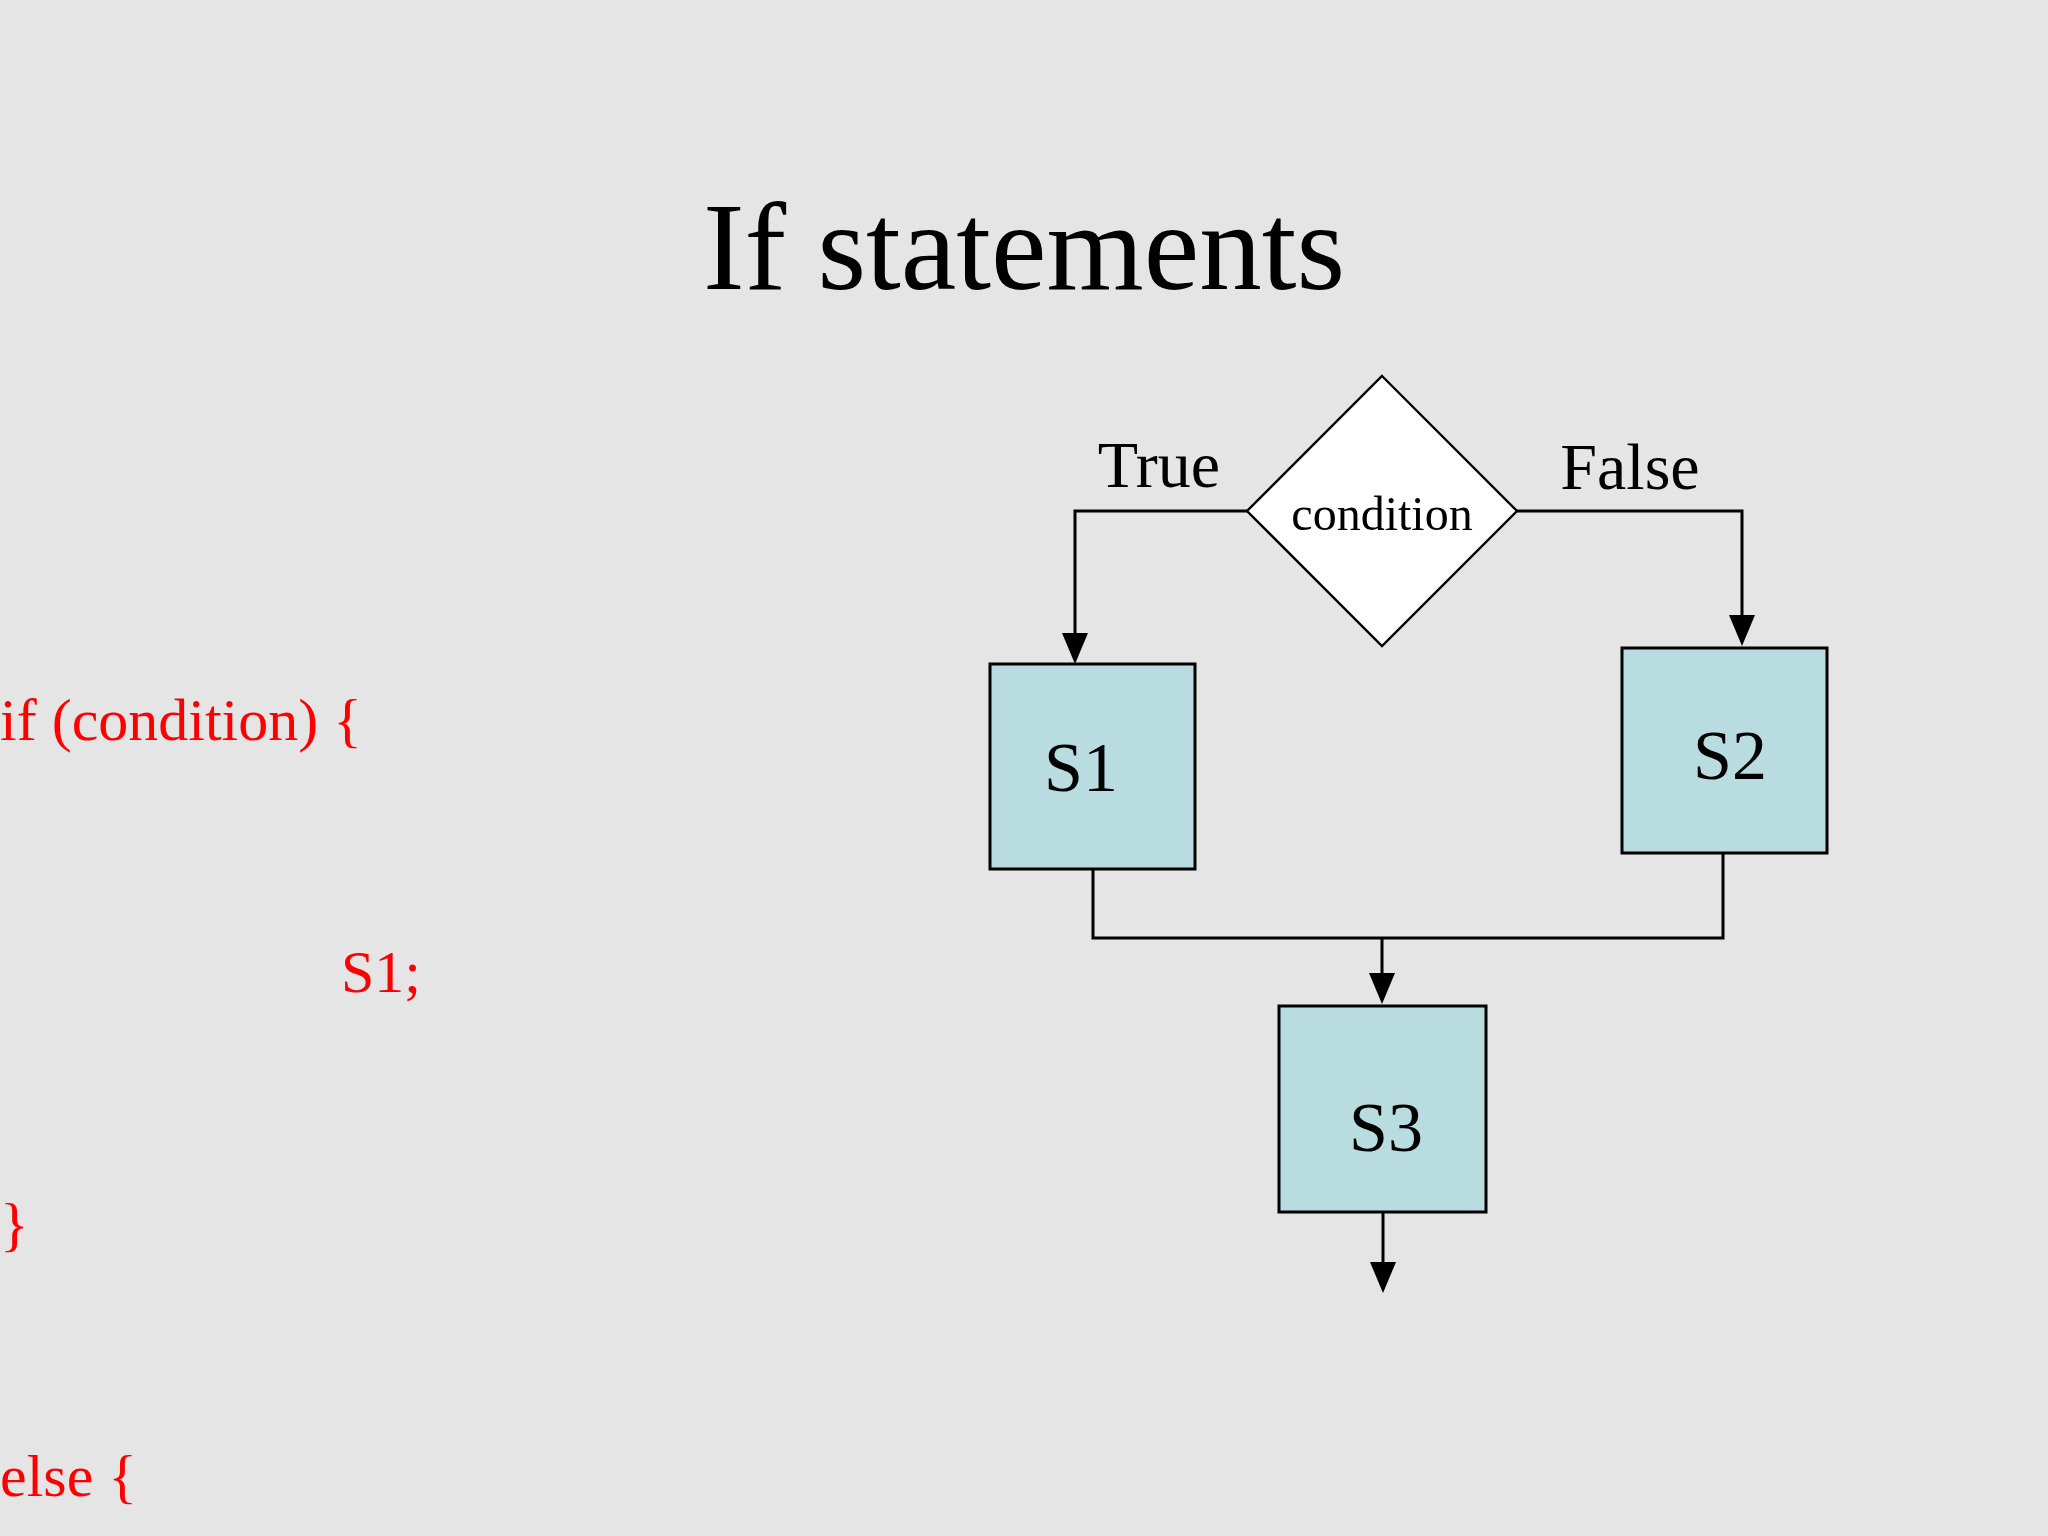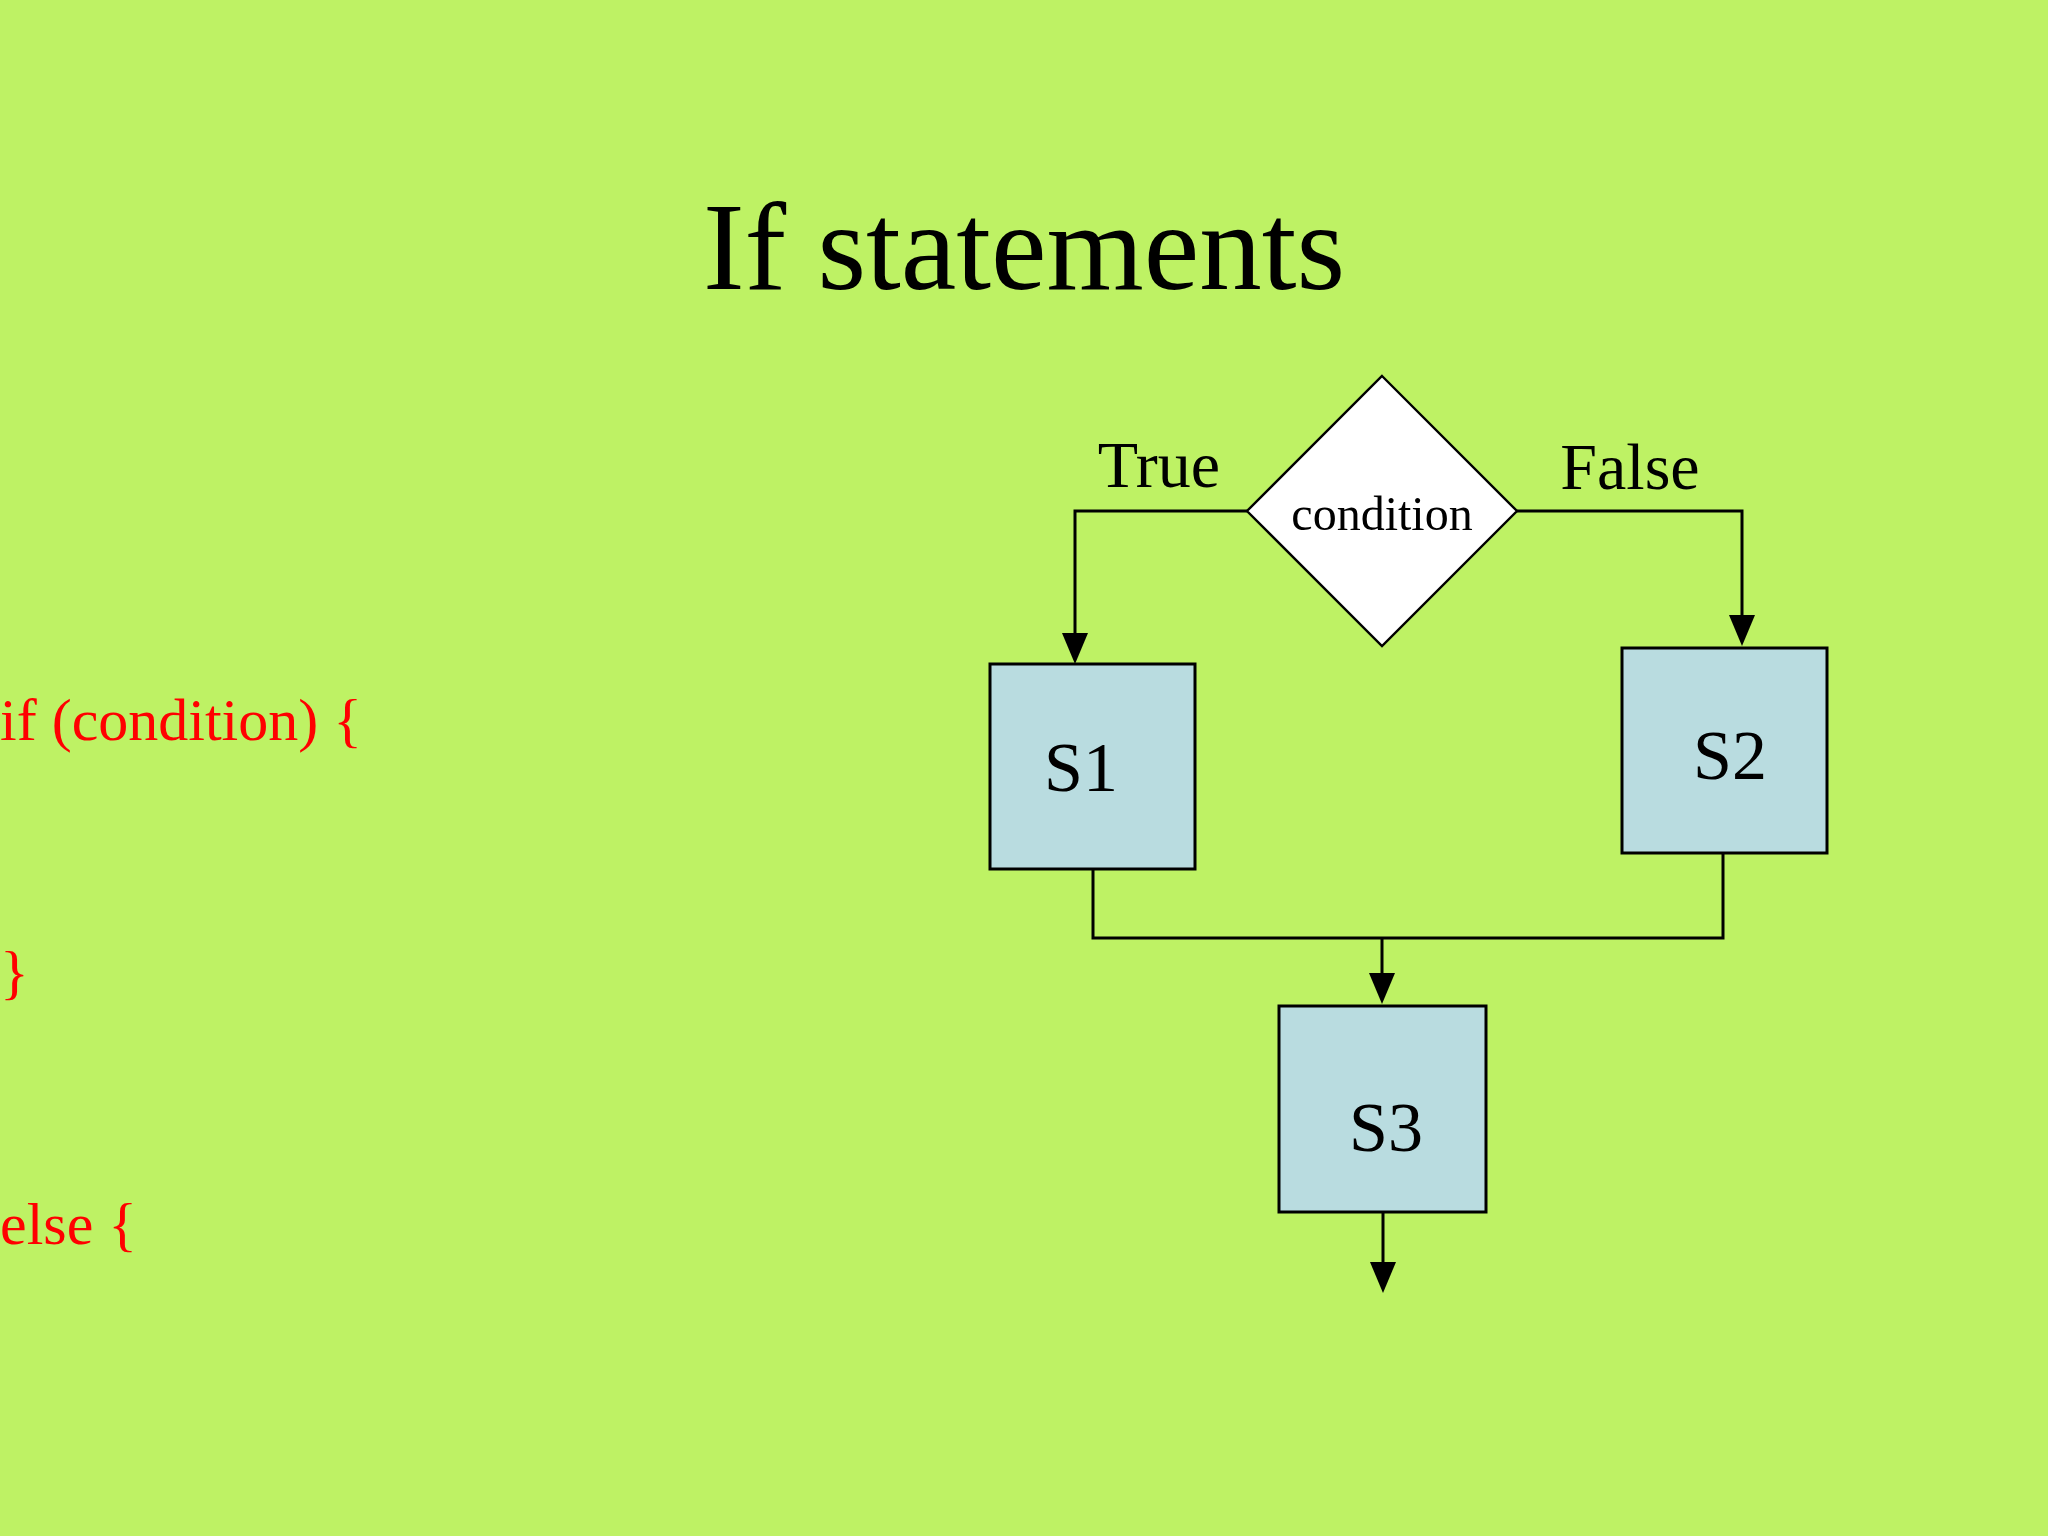--- a/index.html
+++ b/index.html
@@ -4,21 +4,21 @@
 <style>
   html, body {
     margin: 0;
     padding: 0;
     background: #ffffff;
   }
   #slide {
     position: relative;
     width: 2048px;
     height: 1536px;
-    background: #bef264;
+    background: #e5e5e5;
     overflow: hidden;
     font-family: "Liberation Serif", "DejaVu Serif", serif;
   }
   .slide-title {
     position: absolute;
     top: 185px;
     left: 0;
     width: 2048px;
     text-align: center;
     font-size: 125px;
@@ -82,20 +82,21 @@
 </style>
 </head>
 <body>
 
 <div id="slide">
 
   <h1 class="slide-title">If statements</h1>
 
   <div class="code-block">
     <div class="code-line indent-0">if (condition) {</div>
+    <div class="code-line indent-1">S1;</div>
     <div class="code-line indent-0">}</div>
     <div class="code-line indent-0">else {</div>
     
     
     
   </div>
 
   <svg class="flowchart-svg" width="2048" height="1536" viewBox="0 0 2048 1536">
 
     <path class="flow-line" d="M 1247 511 L 1075 511 L 1075 633"></path>

